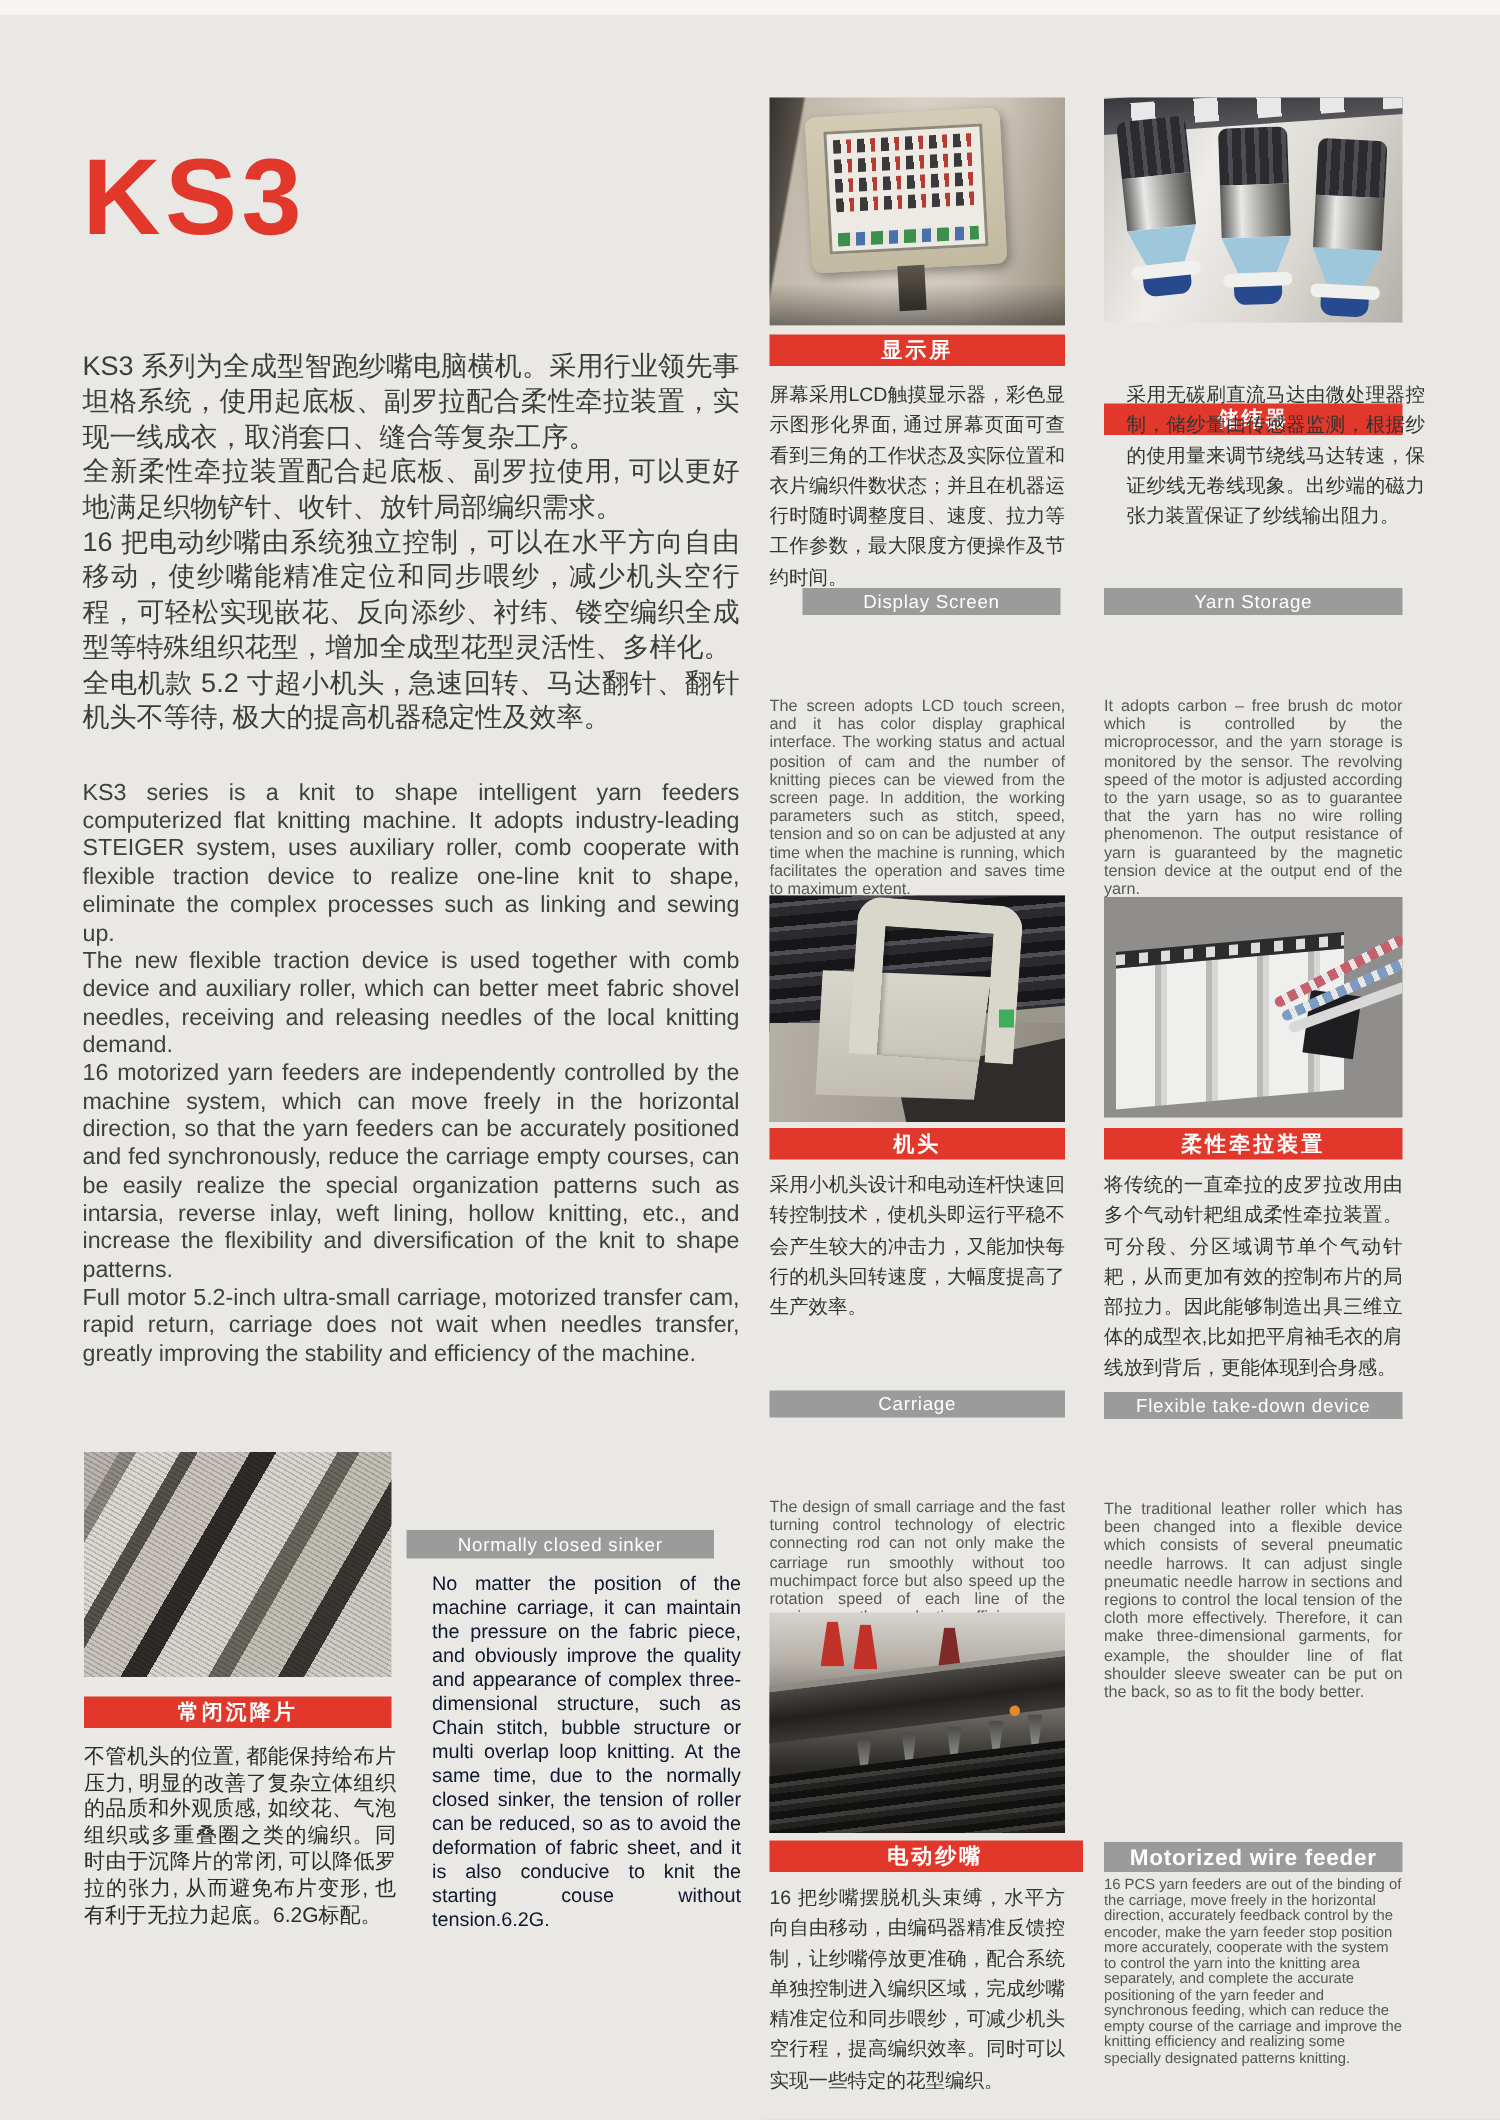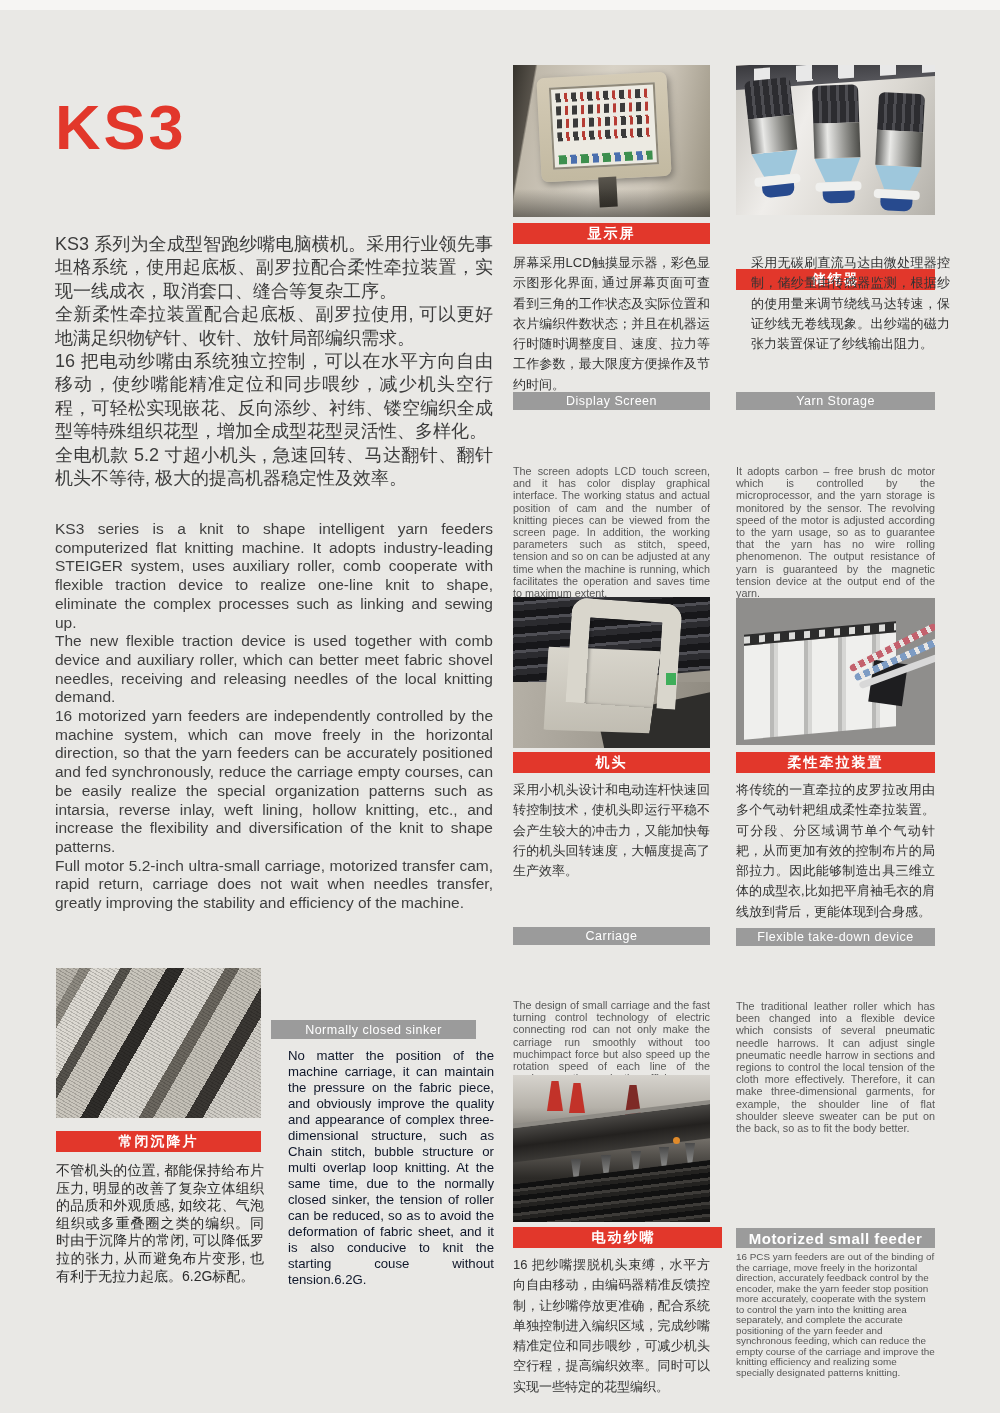--- a/index.html
+++ b/index.html
@@ -1,21 +1,21 @@
 <!DOCTYPE html>
 <html><head>
 <meta charset="utf-8">
 <style>
   html,body{margin:0;padding:0;}
   body{font-family:"Liberation Sans","DejaVu Sans",sans-serif;background:#d8d6d3;}
   .page{position:relative;width:1000px;height:1413px;background:#e9e8e5;overflow:hidden;margin:0 auto;}
   .top-strip{position:absolute;left:0;top:0;width:1000px;height:10px;background:#f6f5f3;}
 
   
-  .logo{position:absolute;left:55px;top:96px;font-size:63px;font-weight:800;color:#e2372b;letter-spacing:3px;line-height:1;}
+  .logo{position:absolute;left:55px;top:96px;font-size:72px;font-weight:800;color:#e2372b;letter-spacing:3px;line-height:1;}
   .intro-zh{position:absolute;left:55px;top:233px;width:438px;font-size:18px;line-height:23.4px;color:#3c3c3c;text-align:justify;white-space:pre-line;}
   .intro-en{position:absolute;left:55px;top:520px;width:438px;font-size:15.5px;line-height:18.7px;color:#3f3f3f;text-align:justify;white-space:pre-line;}
 
   
   .red-bar{position:absolute;background:#e2372b;color:#ffffff;display:flex;align-items:center;justify-content:center;font-size:14px;font-weight:bold;letter-spacing:2px;}
   .gray-bar{position:absolute;background:#9b9b9b;color:#ffffff;display:flex;align-items:center;justify-content:center;font-size:12.5px;letter-spacing:.5px;}
   .gray-bar.big{font-size:15px;font-weight:bold;letter-spacing:.5px;}
 
   
   .zh-body{position:absolute;font-size:13px;line-height:20.3px;color:#333333;text-align:justify;}
@@ -116,21 +116,21 @@
         <div class="scr-toolbar"></div>
       </div>
     </div>
     <div class="monitor-stand"></div>
     <div class="shade"></div>
   </div>
   <div class="red-bar" style="left:513px;top:223px;width:197px;height:21px;">
     <span>显示屏</span>
   </div>
   <div class="zh-body" style="left:513px;top:253px;width:197px;">屏幕采用LCD触摸显示器，彩色显示图形化界面, 通过屏幕页面可查看到三角的工作状态及实际位置和衣片编织件数状态；并且在机器运行时随时调整度目、速度、拉力等工作参数，最大限度方便操作及节约时间。</div>
-  <div class="gray-bar" style="left:513px;top:392px;width:197px;height:18px;">
+  <div class="gray-bar" style="left:535px;top:392px;width:172px;height:18px;">
     <span>Display Screen</span>
   </div>
   <div class="en-body" style="left:513px;top:417px;width:197px;">The screen adopts LCD touch screen, and it has color display graphical interface. The working status and actual position of cam and the number of knitting pieces can be viewed from the screen page. In addition, the working parameters such as stitch, speed, tension and so on can be adjusted at any time when the machine is running, which facilitates the operation and saves time to maximum extent.</div>
 
   <div class="photo ph-carriage" style="left:513px;top:597px;width:197px;height:151px;">
     <div class="cr-rails"></div>
     <div class="cr-plate-bg"></div>
     <div class="cr-dark"></div>
     <div class="cr-body"></div>
     <div class="cr-arch"></div>
@@ -210,16 +210,16 @@
   <div class="red-bar" style="left:736px;top:752px;width:199px;height:21px;">
     <span>柔性牵拉装置</span>
   </div>
   <div class="zh-body" style="left:736px;top:780px;width:199px;">将传统的一直牵拉的皮罗拉改用由多个气动针耙组成柔性牵拉装置。可分段、分区域调节单个气动针耙，从而更加有效的控制布片的局部拉力。因此能够制造出具三维立体的成型衣,比如把平肩袖毛衣的肩线放到背后，更能体现到合身感。</div>
   <div class="gray-bar" style="left:736px;top:928px;width:199px;height:18px;">
     <span>Flexible take-down device</span>
   </div>
   <div class="en-body" style="left:736px;top:952px;width:199px;">The traditional leather roller which has been changed into a flexible device which consists of several pneumatic needle harrows. It can adjust single pneumatic needle harrow in sections and regions to control the local tension of the cloth more effectively. Therefore, it can make three-dimensional garments, for example, the shoulder line of flat shoulder sleeve sweater can be put on the back, so as to fit the body better.</div>
 
   <div class="gray-bar big" style="left:736px;top:1228px;width:199px;height:20px;">
-    <span>Motorized small feeder</span>
+    <span>Motorized wire feeder</span>
   </div>
   <div class="myf-en">16 PCS yarn feeders are out of the binding of the carriage, move freely in the horizontal direction, accurately feedback control by the encoder, make the yarn feeder stop position more accurately, cooperate with the system to control the yarn into the knitting area separately, and complete the accurate positioning of the yarn feeder and synchronous feeding, which can reduce the empty course of the carriage and improve the knitting efficiency and realizing some specially designated patterns knitting.</div>
 </div>
 
 </body></html>

